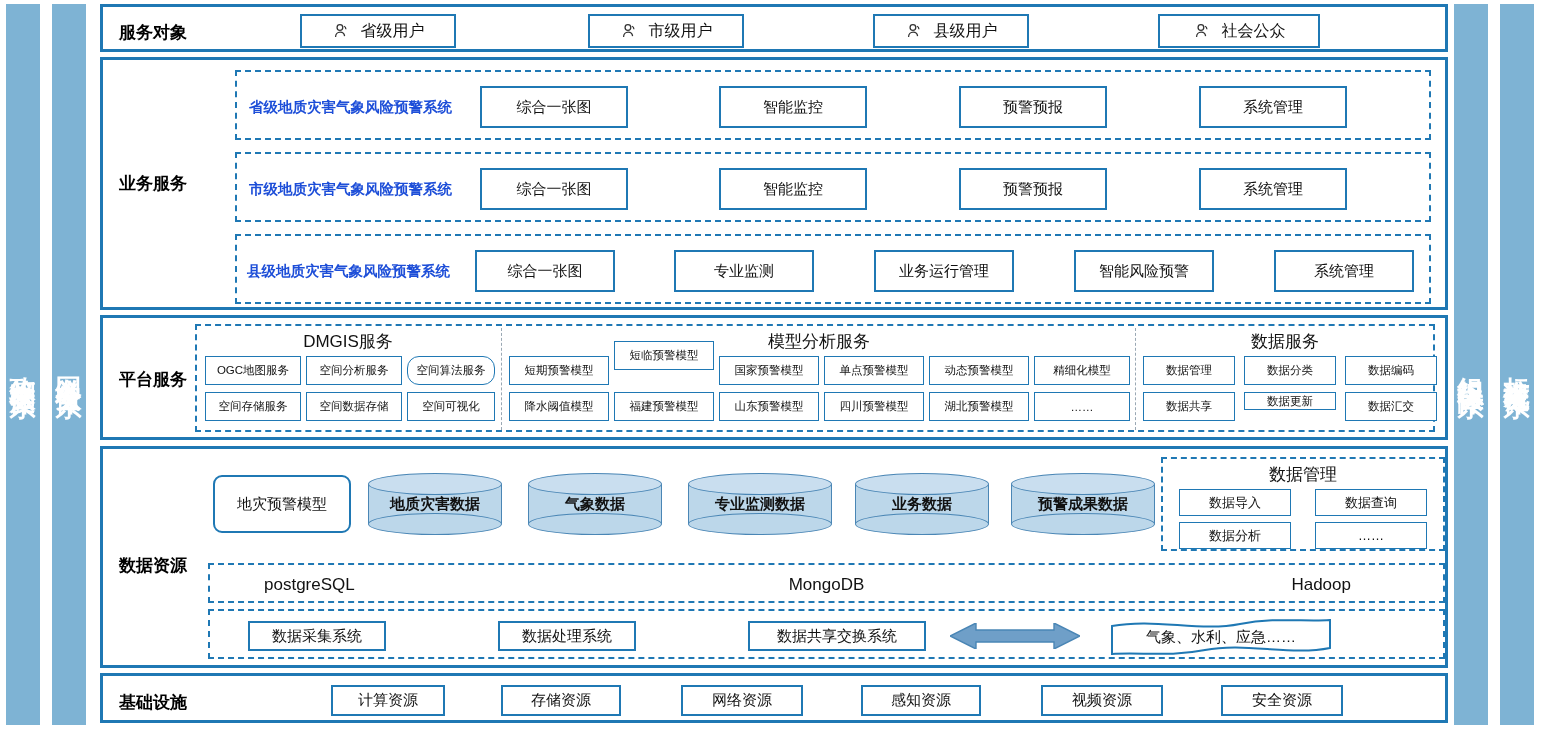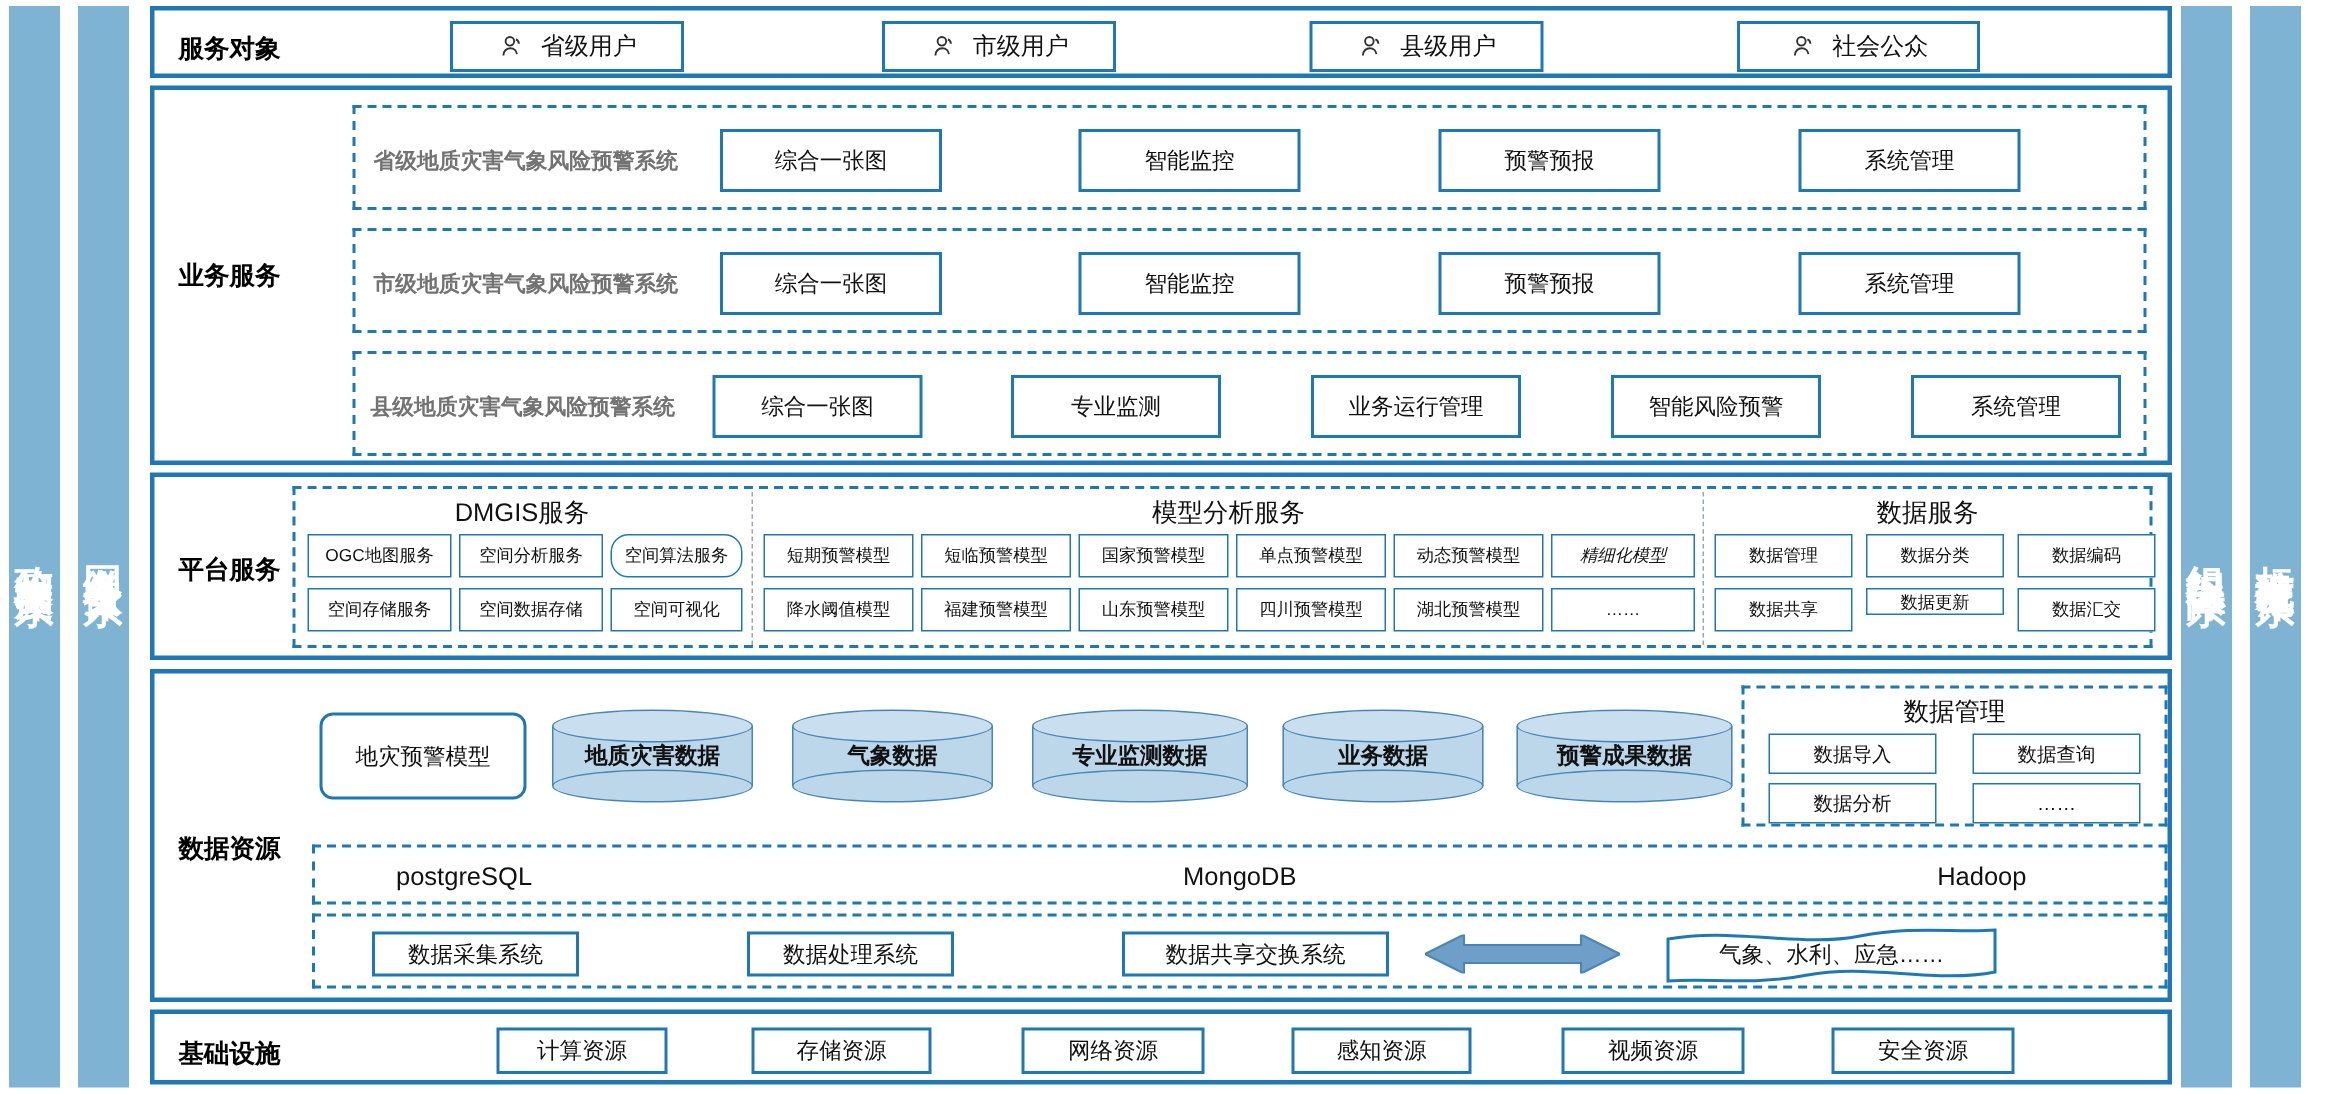--- a/index.html
+++ b/index.html
@@ -45,21 +45,21 @@
   .dgroup{
     position:absolute;border:2.5px dashed #1f78b4;box-sizing:border-box;
     background:#fff;
   }
 
   .grp-title{
     position:absolute;font-size:17px;color:#111;white-space:nowrap;
     text-align:center;
   }
   .sys-name{
-    position:absolute;font-size:14.5px;font-weight:bold;color:#737373;
+    position:absolute;font-size:14.5px;font-weight:bold;color:#1d4ed8;
     white-space:nowrap;
   }
 
   
   .userchip{
     position:absolute;border:2.5px solid #1f78b4;background:#fff;
     box-sizing:border-box;display:flex;align-items:center;
     justify-content:center;gap:10px;font-size:16px;color:#111;
   }
   .person{width:19px;height:19px;display:inline-block;flex:none;}
@@ -201,25 +201,25 @@
       <div class="obox thin" style="left:109px;top:30px;width:96px;height:29px;">空间分析服务</div>
       <div class="obox thin" style="left:210px;top:30px;width:88px;height:29px;border-radius:12px;">空间算法服务</div>
       <div class="obox thin" style="left:8px;top:66px;width:96px;height:29px;">空间存储服务</div>
       <div class="obox thin" style="left:109px;top:66px;width:96px;height:29px;">空间数据存储</div>
       <div class="obox thin" style="left:210px;top:66px;width:88px;height:29px;">空间可视化</div>
 
       <div style="position:absolute;left:304px;top:2px;width:0;height:102px;border-left:1.6px dashed #9aa8b4;"></div>
 
       <div class="grp-title" style="left:308px;top:4px;width:628px;">模型分析服务</div>
       <div class="obox thin" style="left:312px;top:30px;width:100px;height:29px;">短期预警模型</div>
-      <div class="obox thin" style="left:417px;top:30px;width:100px;height:29px;">短临预警模型</div>
+      <div class="obox thin" style="left:417px;top:15px;width:100px;height:29px;">短临预警模型</div>
       <div class="obox thin" style="left:522px;top:30px;width:100px;height:29px;">国家预警模型</div>
       <div class="obox thin" style="left:627px;top:30px;width:100px;height:29px;">单点预警模型</div>
       <div class="obox thin" style="left:732px;top:30px;width:100px;height:29px;">动态预警模型</div>
-      <div class="obox thin" style="left:837px;top:30px;width:96px;height:29px;font-style:italic;">精细化模型</div>
+      <div class="obox thin" style="left:837px;top:30px;width:96px;height:29px;">精细化模型</div>
       <div class="obox thin" style="left:312px;top:66px;width:100px;height:29px;">降水阈值模型</div>
       <div class="obox thin" style="left:417px;top:66px;width:100px;height:29px;">福建预警模型</div>
       <div class="obox thin" style="left:522px;top:66px;width:100px;height:29px;">山东预警模型</div>
       <div class="obox thin" style="left:627px;top:66px;width:100px;height:29px;">四川预警模型</div>
       <div class="obox thin" style="left:732px;top:66px;width:100px;height:29px;">湖北预警模型</div>
       <div class="obox thin" style="left:837px;top:66px;width:96px;height:29px;">……</div>
 
       <div style="position:absolute;left:938px;top:2px;width:0;height:102px;border-left:1.6px dashed #9aa8b4;"></div>
 
       <div class="grp-title" style="left:940px;top:4px;width:296px;">数据服务</div>

